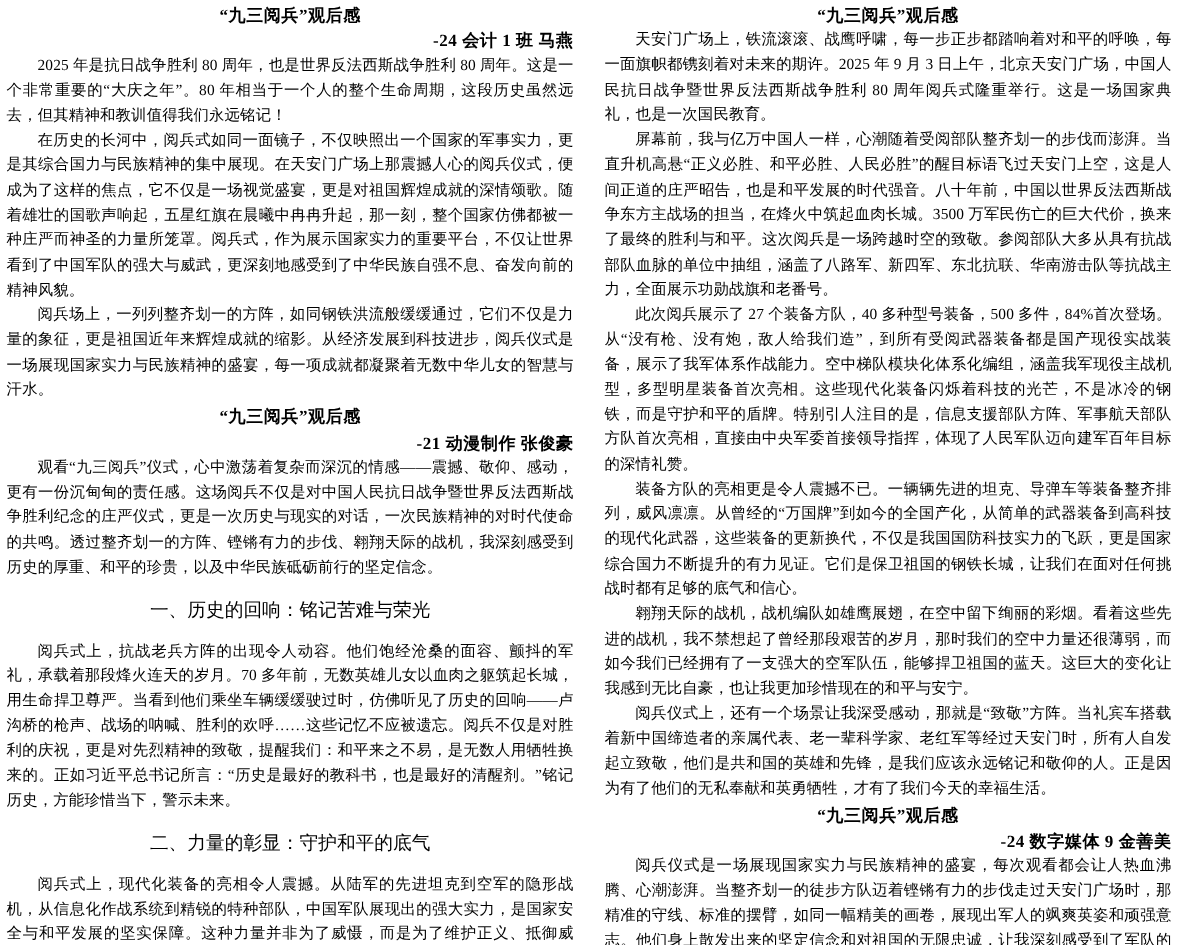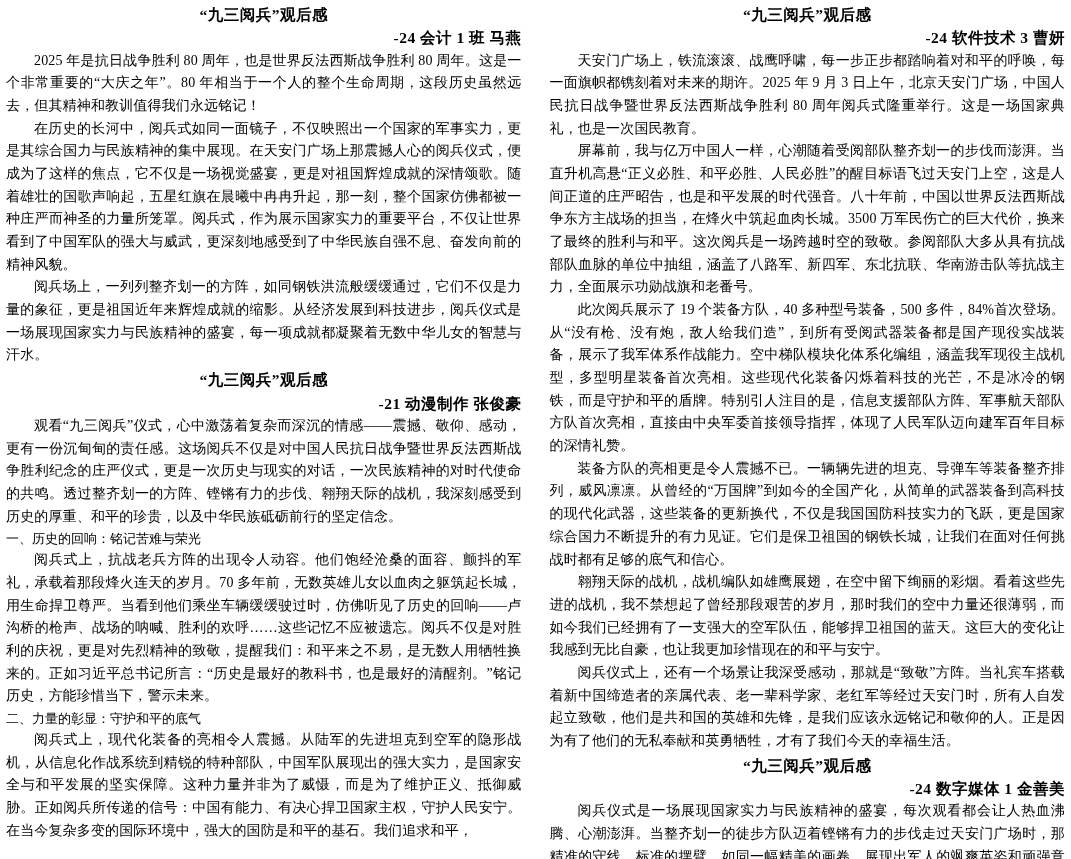--- a/index.html
+++ b/index.html
@@ -54,25 +54,25 @@
   p.para {
     margin: 0;
     font-size: 14px;
     line-height: 1.62;
     text-align: justify;
     text-justify: inter-ideograph;
     text-indent: 2em;
     letter-spacing: 0.15px;
   }
   p.heading {
-    margin: 0;
-    font-size: 13px;
+    margin: 13px;
+    font-size: 17px;
     line-height: 1.62;
     text-indent: 0;
-    text-align: left;
+    text-align: center;
   }
 </style>
 </head>
 <body>
 
 <div class="page">
 
   <div class="column col-left">
 
     <div class="article">
@@ -92,30 +92,29 @@
       <p class="heading">二、力量的彰显：守护和平的底气</p>
       <p class="para">阅兵式上，现代化装备的亮相令人震撼。从陆军的先进坦克到空军的隐形战机，从信息化作战系统到精锐的特种部队，中国军队展现出的强大实力，是国家安全与和平发展的坚实保障。这种力量并非为了威慑，而是为了维护正义、抵御威胁。正如阅兵所传递的信号：中国有能力、有决心捍卫国家主权，守护人民安宁。在当今复杂多变的国际环境中，强大的国防是和平的基石。我们追求和平，</p>
     </div>
 
   </div>
 
   <div class="column col-right">
 
     <div class="article">
       <div class="title">“九三阅兵”观后感</div>
-      <div class="subtitle">-24 软件技术 3  曹妍</div>
       <p class="para">天安门广场上，铁流滚滚、战鹰呼啸，每一步正步都踏响着对和平的呼唤，每一面旗帜都镌刻着对未来的期许。2025 年 9 月 3 日上午，北京天安门广场，中国人民抗日战争暨世界反法西斯战争胜利 80 周年阅兵式隆重举行。这是一场国家典礼，也是一次国民教育。</p>
       <p class="para">屏幕前，我与亿万中国人一样，心潮随着受阅部队整齐划一的步伐而澎湃。当直升机高悬“正义必胜、和平必胜、人民必胜”的醒目标语飞过天安门上空，这是人间正道的庄严昭告，也是和平发展的时代强音。八十年前，中国以世界反法西斯战争东方主战场的担当，在烽火中筑起血肉长城。3500 万军民伤亡的巨大代价，换来了最终的胜利与和平。这次阅兵是一场跨越时空的致敬。参阅部队大多从具有抗战部队血脉的单位中抽组，涵盖了八路军、新四军、东北抗联、华南游击队等抗战主力，全面展示功勋战旗和老番号。</p>
-      <p class="para">此次阅兵展示了 19 个装备方队，40 多种型号装备，500 多件，84%首次登场。从“没有枪、没有炮，敌人给我们造”，到所有受阅武器装备都是国产现役实战装备，展示了我军体系作战能力。空中梯队模块化体系化编组，涵盖我军现役主战机型，多型明星装备首次亮相。这些现代化装备闪烁着科技的光芒，不是冰冷的钢铁，而是守护和平的盾牌。特别引人注目的是，信息支援部队方阵、军事航天部队方队首次亮相，直接由中央军委首接领导指挥，体现了人民军队迈向建军百年目标的深情礼赞。</p>
+      <p class="para">此次阅兵展示了 27 个装备方队，40 多种型号装备，500 多件，84%首次登场。从“没有枪、没有炮，敌人给我们造”，到所有受阅武器装备都是国产现役实战装备，展示了我军体系作战能力。空中梯队模块化体系化编组，涵盖我军现役主战机型，多型明星装备首次亮相。这些现代化装备闪烁着科技的光芒，不是冰冷的钢铁，而是守护和平的盾牌。特别引人注目的是，信息支援部队方阵、军事航天部队方队首次亮相，直接由中央军委首接领导指挥，体现了人民军队迈向建军百年目标的深情礼赞。</p>
       <p class="para">装备方队的亮相更是令人震撼不已。一辆辆先进的坦克、导弹车等装备整齐排列，威风凛凛。从曾经的“万国牌”到如今的全国产化，从简单的武器装备到高科技的现代化武器，这些装备的更新换代，不仅是我国国防科技实力的飞跃，更是国家综合国力不断提升的有力见证。它们是保卫祖国的钢铁长城，让我们在面对任何挑战时都有足够的底气和信心。</p>
       <p class="para">翱翔天际的战机，战机编队如雄鹰展翅，在空中留下绚丽的彩烟。看着这些先进的战机，我不禁想起了曾经那段艰苦的岁月，那时我们的空中力量还很薄弱，而如今我们已经拥有了一支强大的空军队伍，能够捍卫祖国的蓝天。这巨大的变化让我感到无比自豪，也让我更加珍惜现在的和平与安宁。</p>
       <p class="para">阅兵仪式上，还有一个场景让我深受感动，那就是“致敬”方阵。当礼宾车搭载着新中国缔造者的亲属代表、老一辈科学家、老红军等经过天安门时，所有人自发起立致敬，他们是共和国的英雄和先锋，是我们应该永远铭记和敬仰的人。正是因为有了他们的无私奉献和英勇牺牲，才有了我们今天的幸福生活。</p>
     </div>
 
     <div class="article">
       <div class="title">“九三阅兵”观后感</div>
-      <div class="subtitle">-24 数字媒体 1  金善美</div>
+      <div class="subtitle">-24 数字媒体 9  金善美</div>
       <p class="para">阅兵仪式是一场展现国家实力与民族精神的盛宴，每次观看都会让人热血沸腾、心潮澎湃。当整齐划一的徒步方队迈着铿锵有力的步伐走过天安门广场时，那精准的守线、标准的摆臂，如同一幅精美的画卷，展现出军人的飒爽英姿和顽强意志。他们身上散发出来的坚定信念和对祖国的无限忠诚，让我深刻感受到了军队的凝聚力和战斗力，也让我明白了什么是纪律和担当。</p>
     </div>
 
   </div>
 
 </div>
 
 </body></html>

